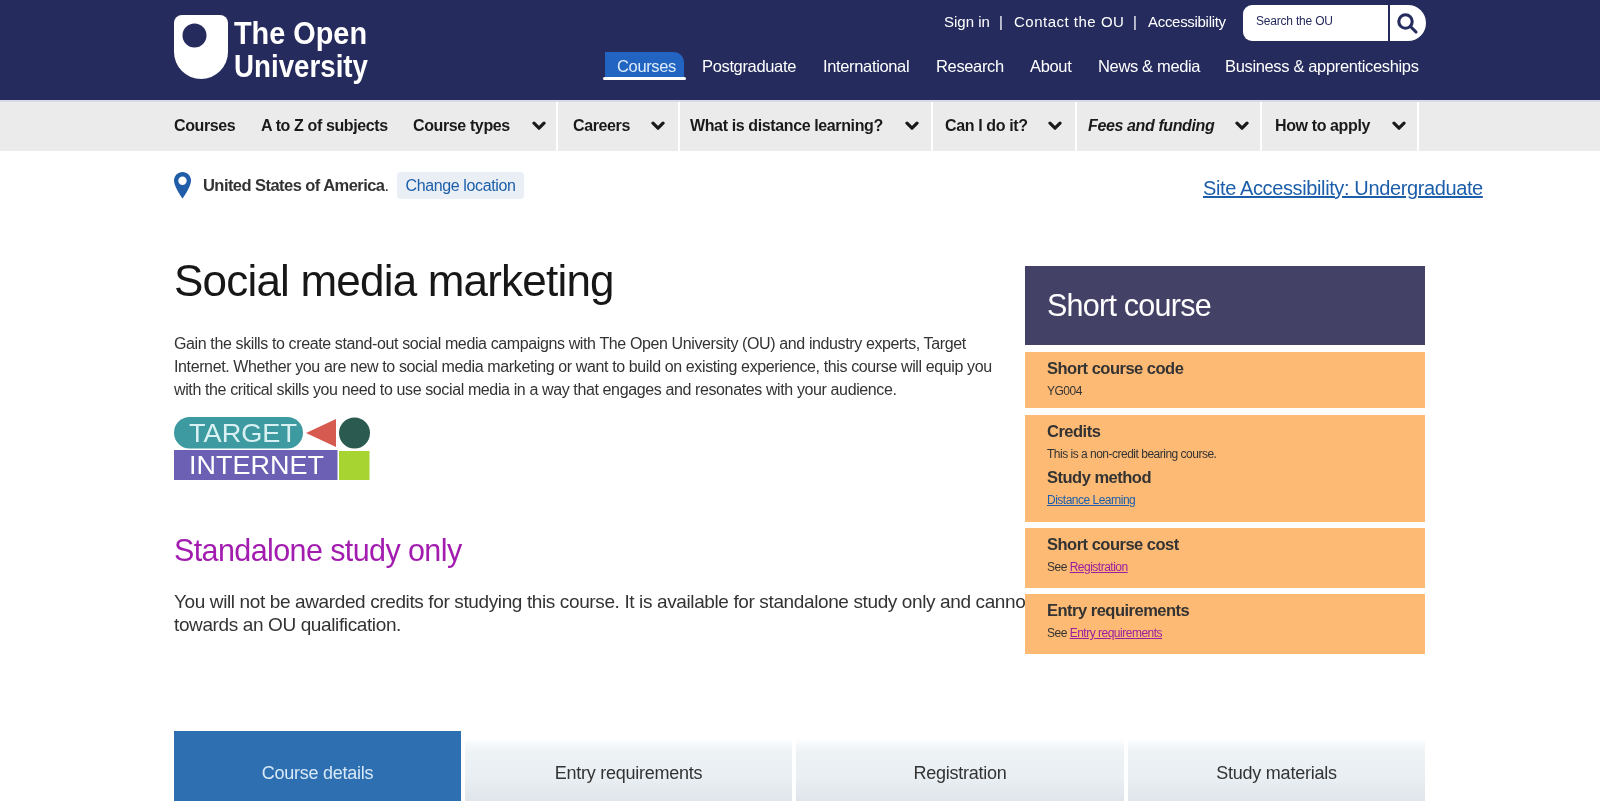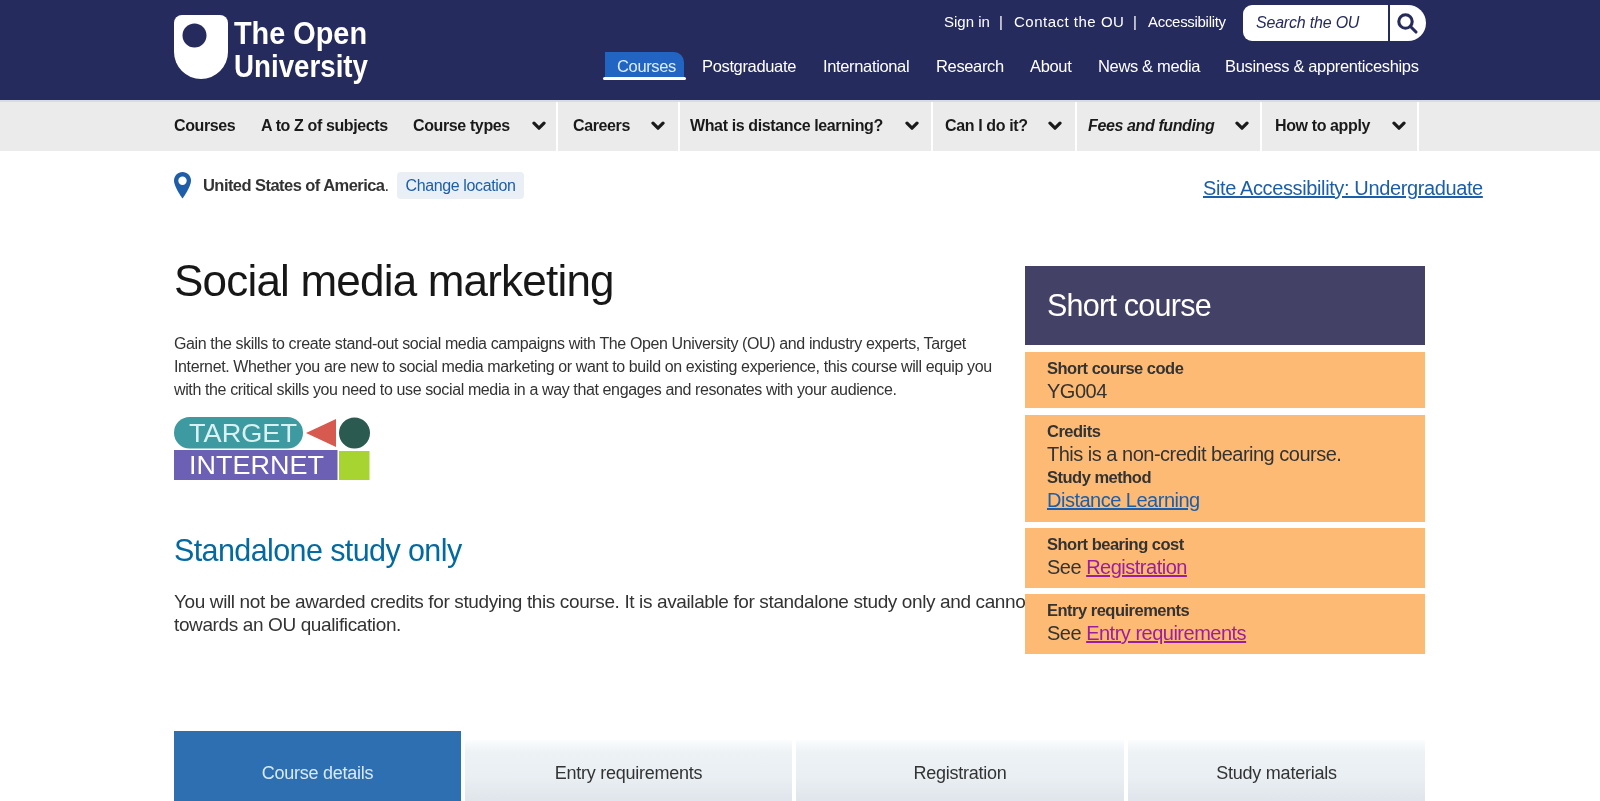--- a/index.html
+++ b/index.html
@@ -6,47 +6,47 @@
 html,body { width:1600px; height:801px; background:#fff; font-family:"Liberation Sans", sans-serif; overflow:hidden; }
 body { position:relative; }
 .abs { position:absolute; }
 a { text-decoration:none; }
 
 
 #header { position:absolute; top:0; left:0; width:1600px; height:100px; background:#252b5c; }
 .ut { position:absolute; top:13px; color:#fff; font-size:15px; white-space:nowrap; }
 #searchbox { position:absolute; top:5px; left:1243px; width:183px; height:36px; background:#fff; border-radius:9px 18px 18px 9px; }
 #searchbox .divider { position:absolute; left:145px; top:0; width:2px; height:36px; background:#252b5c; }
-#searchbox .ph { position:absolute; left:13px; top:9px; font-size:16px; color:#252b5c; letter-spacing:-0.2px;font-style:italic; }
+#searchbox .ph { position:absolute; left:13px; top:9px; font-size:12px; color:#252b5c; letter-spacing:-0.2px; }
 #coursestab { position:absolute; left:605px; top:52px; width:79px; height:25px; background:#2264c1; border-radius:0 10px 0 0; }
 #coursesline { position:absolute; left:603px; top:77px; width:83px; height:3px; background:#fff; border-radius:2px; }
 .mn { position:absolute; top:57px; color:#fff; font-size:16.5px; letter-spacing:-0.35px; line-height:19px; white-space:nowrap; }
 
 
 #subnav { position:absolute; top:100px; left:0; width:1600px; height:51px; background:#ebebeb; }
 #subnav .nitem { position:absolute; top:0; height:51px; line-height:51px; font-weight:bold; font-size:16px; letter-spacing:-0.38px; color:#1a1a1a; white-space:nowrap; }
 #subnav .vdiv { position:absolute; top:0; width:2px; height:51px; background:#fff; }
 
 
 #loctext { position:absolute; left:203px; top:176px; font-size:16.5px; letter-spacing:-0.55px; font-weight:bold; color:#333; }
 #changeloc { position:absolute; left:397px; top:172px; width:127px; height:27px; background:#e9eff4; border-radius:4px; text-align:center; line-height:27px; font-size:16px; letter-spacing:-0.38px; color:#1c5eaa; }
 #siteacc { position:absolute; left:1203px; top:177px; font-size:20px; letter-spacing:-0.38px; color:#1c5eaa; text-decoration:underline; }
 
 
 #h1 { position:absolute; left:174px; top:258px; font-size:44px; line-height:46px; font-weight:normal; color:#171717; letter-spacing:-0.8px; }
 #p1 { position:absolute; left:174px; top:332px; width:1000px; font-size:16px; line-height:23.1px; color:#333; letter-spacing:-0.38px; }
-#h2 { position:absolute; left:174px; top:534px; font-size:30.5px; line-height:32px; font-weight:normal; color:#0369a1; letter-spacing:-0.6px; }
+#h2 { position:absolute; left:174px; top:534px; font-size:30.5px; line-height:32px; font-weight:normal; color:#a21caf; letter-spacing:-0.6px; }
 #p2 { position:absolute; left:174px; top:590px; width:1000px; font-size:19px; line-height:23.3px; color:#333; letter-spacing:-0.38px; }
 
 
 #sidebar { position:absolute; left:1025px; top:266px; width:400px; }
 #sbhead { height:79px; background:#434166; color:#fff; font-size:30.5px; letter-spacing:-0.75px; padding:22px 0 0 22px; }
 .sbrow { background:#fdba74; padding:7px 0 0 22px; }
 .sbrow .lbl { font-weight:bold; font-size:16.5px; letter-spacing:-0.5px; color:#333; line-height:19.5px; margin-bottom:3.5px; }
-.sbrow .val { font-size:20px; letter-spacing:-0.5px; color:#333; line-height:19px; }
+.sbrow .val { font-size:12px; letter-spacing:-0.5px; color:#333; line-height:19px; }
 .sbrow a.blue { color:#1c5eaa; text-decoration:underline; }
 .sbrow a.purple { color:#9b1ea0; text-decoration:underline; }
 
 
 .tab { position:absolute; text-align:center; font-size:18px; letter-spacing:-0.25px; }
 #tab1 { left:174px; top:731px; width:287px; height:70px; background:#2e6fb1; color:#d8e9f7; line-height:84px; }
 .tabg { top:740px; height:61px; background:linear-gradient(180deg,#fbfdfe 0%, #edf2f5 20%, #e9eff3 60%, #dfe5ea 100%); color:#333; line-height:66px; }
 #tab2 { left:465px; width:327px; }
 #tab3 { left:796px; width:328px; }
 #tab4 { left:1128px; width:297px; }
@@ -155,21 +155,21 @@
   </div>
   <div class="sbrow" style="height:46px; margin-top:7px;">
     <div class="lbl">Credits</div>
     <div class="val">This is a non-credit bearing course.</div>
   </div>
   <div class="sbrow" style="height:61px; margin-top:0;">
     <div class="lbl">Study method</div>
     <div class="val"><a class="blue">Distance Learning</a></div>
   </div>
   <div class="sbrow" style="height:60px; margin-top:6px;">
-    <div class="lbl">Short bearing cost</div>
+    <div class="lbl">Short course cost</div>
     <div class="val">See <a class="purple">Registration</a></div>
   </div>
   <div class="sbrow" style="height:60px; margin-top:6px;">
     <div class="lbl">Entry requirements</div>
     <div class="val">See <a class="purple">Entry requirements</a></div>
   </div>
 </div>
 
 <div id="tab1" class="tab">Course details</div>
 <div id="tab2" class="tab tabg">Entry requirements</div>

